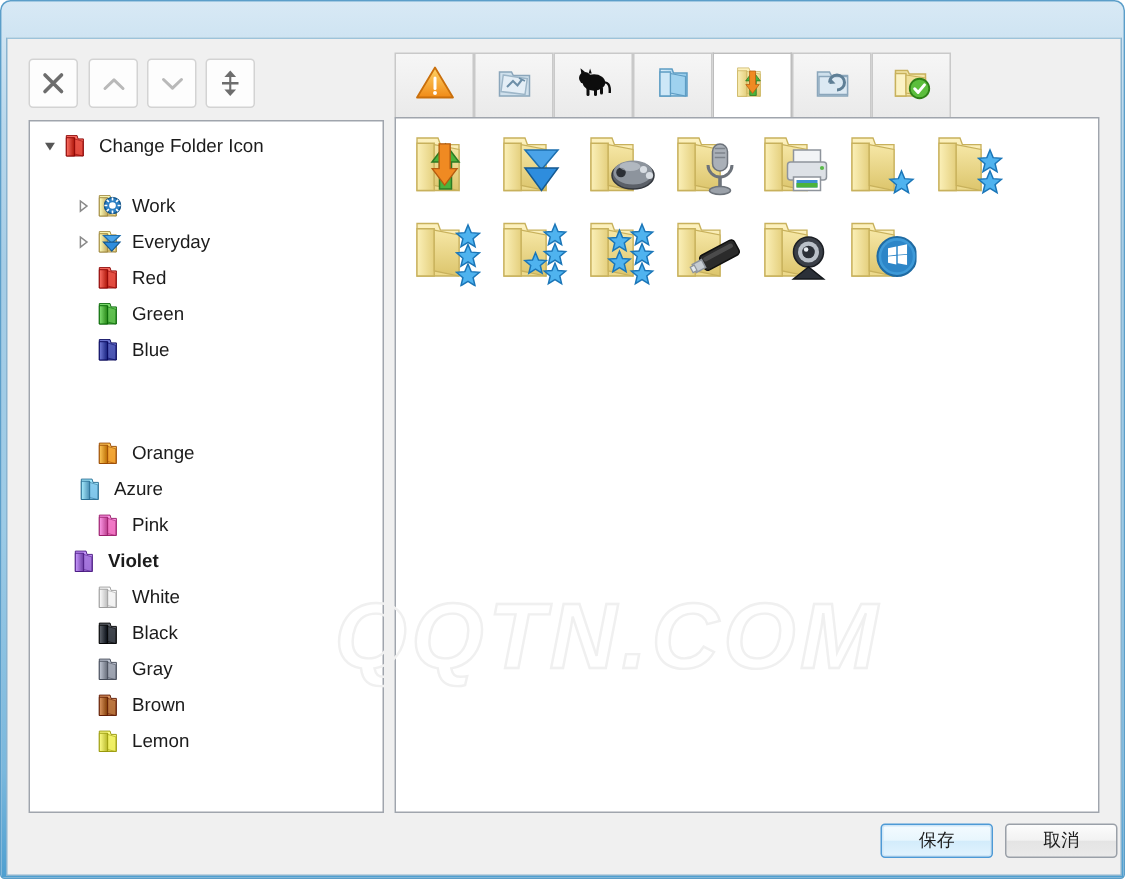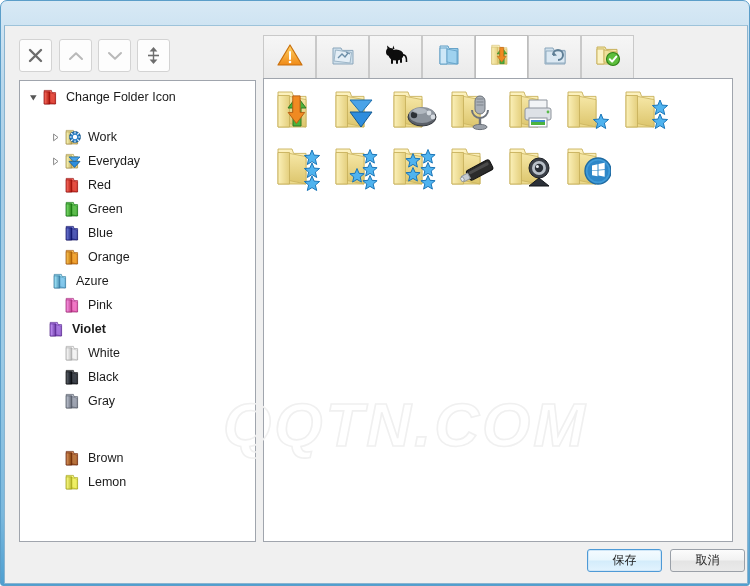--- a/index.html
+++ b/index.html
@@ -309,21 +309,21 @@
                   <stop offset="1" stop-color="#4a54b0"></stop>
       </linearGradient>
     </defs>
     <path d="M3.2 2.4h7.2l.6 2.2h3.6v11.4H3.2z" fill="url(#tb5)" stroke="#000056" stroke-width=".6"></path>
     <path d="M3.2 3.8 h5.6 v12.2 H3.2z" fill="url(#tf5)" stroke="#000056" stroke-width=".6"></path>
     <path d="M8.8 4.6 l5.4 1.6 v9.8 l-5.4-1.3z" fill="#4a54b0" opacity=".75" stroke="#000056" stroke-width=".5"></path>
   </svg>
           </span>
           <span>Blue</span>
         </div>
-        <div class="tree-row" style="padding-left: 28px;">
+        <div class="tree-row" style="padding-left: 28px; margin-top: 45px;">
           <span class="tw"></span>
           <span class="ticon" style="position: relative;">
             <svg width="19" height="19" viewBox="0 0 19 19">
     <defs>
       <linearGradient id="tf6" x1="0" y1="0" x2="1" y2="0">
         <stop offset="0" stop-color="#ffca5a"></stop>
                   <stop offset="1" stop-color="#b96900"></stop>
       </linearGradient>
       <linearGradient id="tb6" x1="0" y1="0" x2="0" y2="1">
         <stop offset="0" stop-color="#ffca5a"></stop>
@@ -456,21 +456,21 @@
                   <stop offset="1" stop-color="#9aa0ad"></stop>
       </linearGradient>
     </defs>
     <path d="M3.2 2.4h7.2l.6 2.2h3.6v11.4H3.2z" fill="url(#tb12)" stroke="#404653" stroke-width=".6"></path>
     <path d="M3.2 3.8 h5.6 v12.2 H3.2z" fill="url(#tf12)" stroke="#404653" stroke-width=".6"></path>
     <path d="M8.8 4.6 l5.4 1.6 v9.8 l-5.4-1.3z" fill="#9aa0ad" opacity=".75" stroke="#404653" stroke-width=".5"></path>
   </svg>
           </span>
           <span>Gray</span>
         </div>
-        <div class="tree-row" style="padding-left: 28px; margin-top: 33px;">
+        <div class="tree-row" style="padding-left: 28px;">
           <span class="tw"></span>
           <span class="ticon" style="position: relative;">
             <svg width="19" height="19" viewBox="0 0 19 19">
     <defs>
       <linearGradient id="tf13" x1="0" y1="0" x2="1" y2="0">
         <stop offset="0" stop-color="#df9a64"></stop>
                   <stop offset="1" stop-color="#7e3903"></stop>
       </linearGradient>
       <linearGradient id="tb13" x1="0" y1="0" x2="0" y2="1">
         <stop offset="0" stop-color="#df9a64"></stop>

